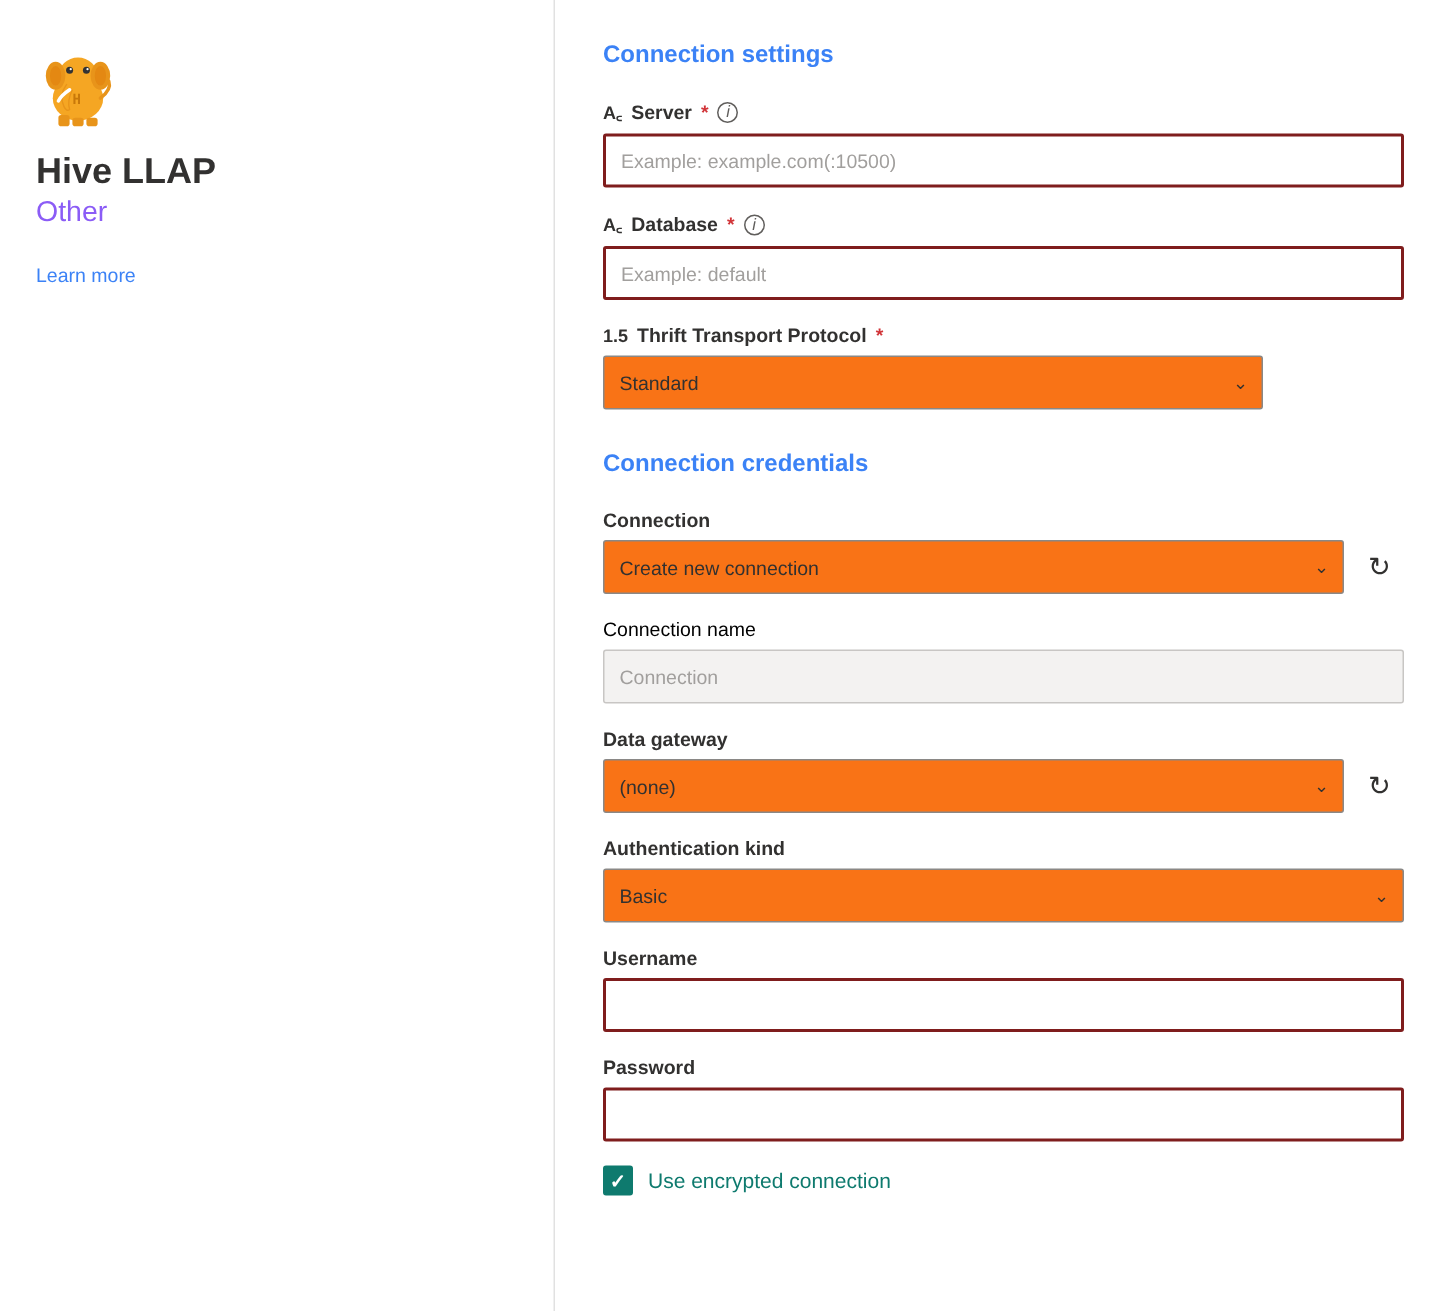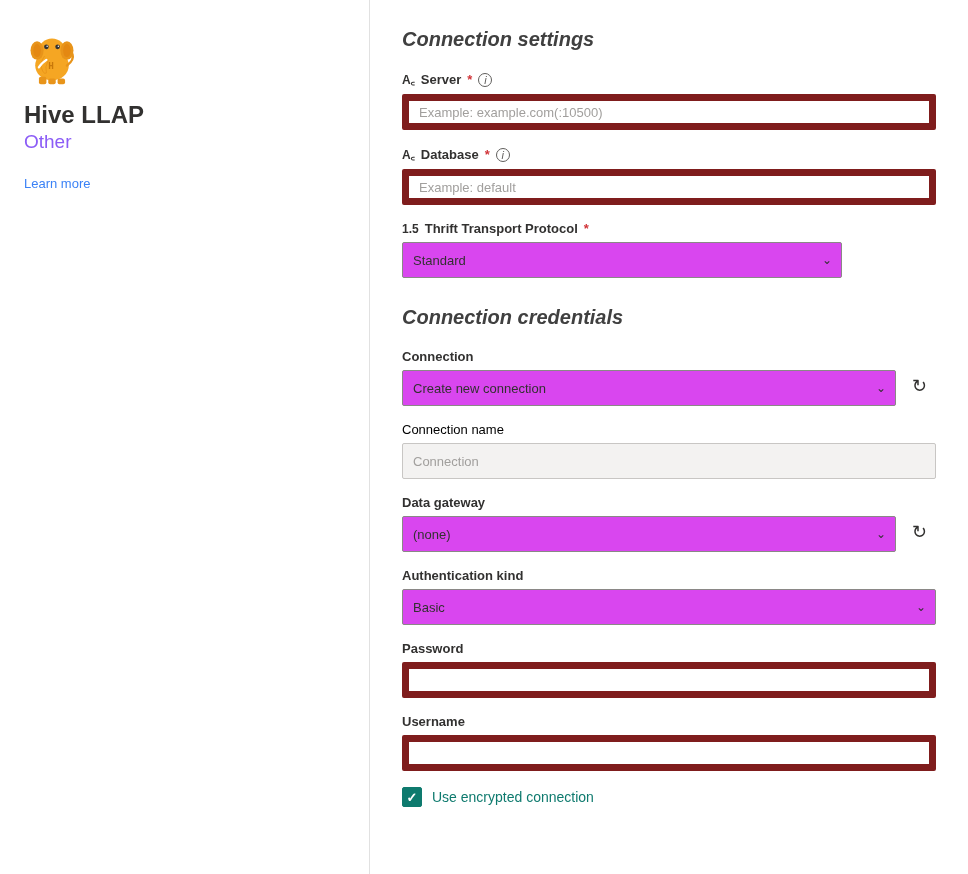--- a/index.html
+++ b/index.html
@@ -49,25 +49,24 @@
     }
 
     
     .main-content {
       flex: 1;
       padding: 28px 32px;
       overflow-y: auto;
     }
 
     .section-title {
-      font-size: 20px;
+      font-size: 16px;
       font-weight: 600;
-      color: #404040;
+      color: #3b82f6;
       margin-bottom: 20px;
-      font-style: italic;
     }
 
     .field-group {
       margin-bottom: 16px;
     }
 
     .field-label {
       display: flex;
       align-items: center;
       gap: 6px;
@@ -93,21 +92,21 @@
       flex-shrink: 0;
     }
 
     .field-label .required {
       color: #d13438;
     }
 
     .text-input {
       width: 100%;
       height: 36px;
-      border: 7px solid #7f1d1d;
+      border: 2px solid #7f1d1d;
       border-radius: 2px;
       padding: 0 10px;
       font-size: 13px;
       color: #323130;
       background: #ffffff;
       outline: none;
     }
 
     .text-input::placeholder {
       color: #a19f9d;
@@ -120,21 +119,21 @@
     }
 
     .select-field {
       width: 100%;
       height: 36px;
       border: 1px solid #8a8886;
       border-radius: 2px;
       padding: 0 36px 0 10px;
       font-size: 13px;
       color: #323130;
-      background: #d946ef;
+      background: #f97316;
       appearance: none;
       -webkit-appearance: none;
       cursor: pointer;
       outline: none;
     }
 
     .chevron-down {
       position: absolute;
       right: 10px;
       top: 50%;
@@ -144,20 +143,21 @@
       font-size: 12px;
     }
 
     .credentials-section {
       margin-top: 28px;
       padding-top: 0;
     }
 
     .connection-row {
       display: flex;
+      align-items: center;
       gap: 8px;
     }
 
     .connection-row .select-wrapper {
       flex: 1;
     }
 
     .refresh-btn {
       width: 32px;
       height: 32px;
@@ -366,30 +366,30 @@
             <option>Basic</option>
             <option>Windows</option>
             <option>Anonymous</option>
           </select>
           <span class="chevron-down">⌄</span>
         </div>
       </div>
 
       <div class="field-group">
         <div class="field-label">
+          <span>Username</span>
+        </div>
+        <input type="text" class="text-input" placeholder="" style="">
+      </div>
+
+      <div class="field-group">
+        <div class="field-label">
           <span>Password</span>
         </div>
         <input type="password" class="text-input" placeholder="" style="">
-      </div>
-
-      <div class="field-group">
-        <div class="field-label">
-          <span>Username</span>
-        </div>
-        <input type="text" class="text-input" placeholder="" style="">
       </div>
 
       <div class="checkbox-row">
         <div class="checkbox-custom">
           <span class="checkmark">✓</span>
         </div>
         <span class="checkbox-label">Use encrypted connection</span>
       </div>
 
     </div>

